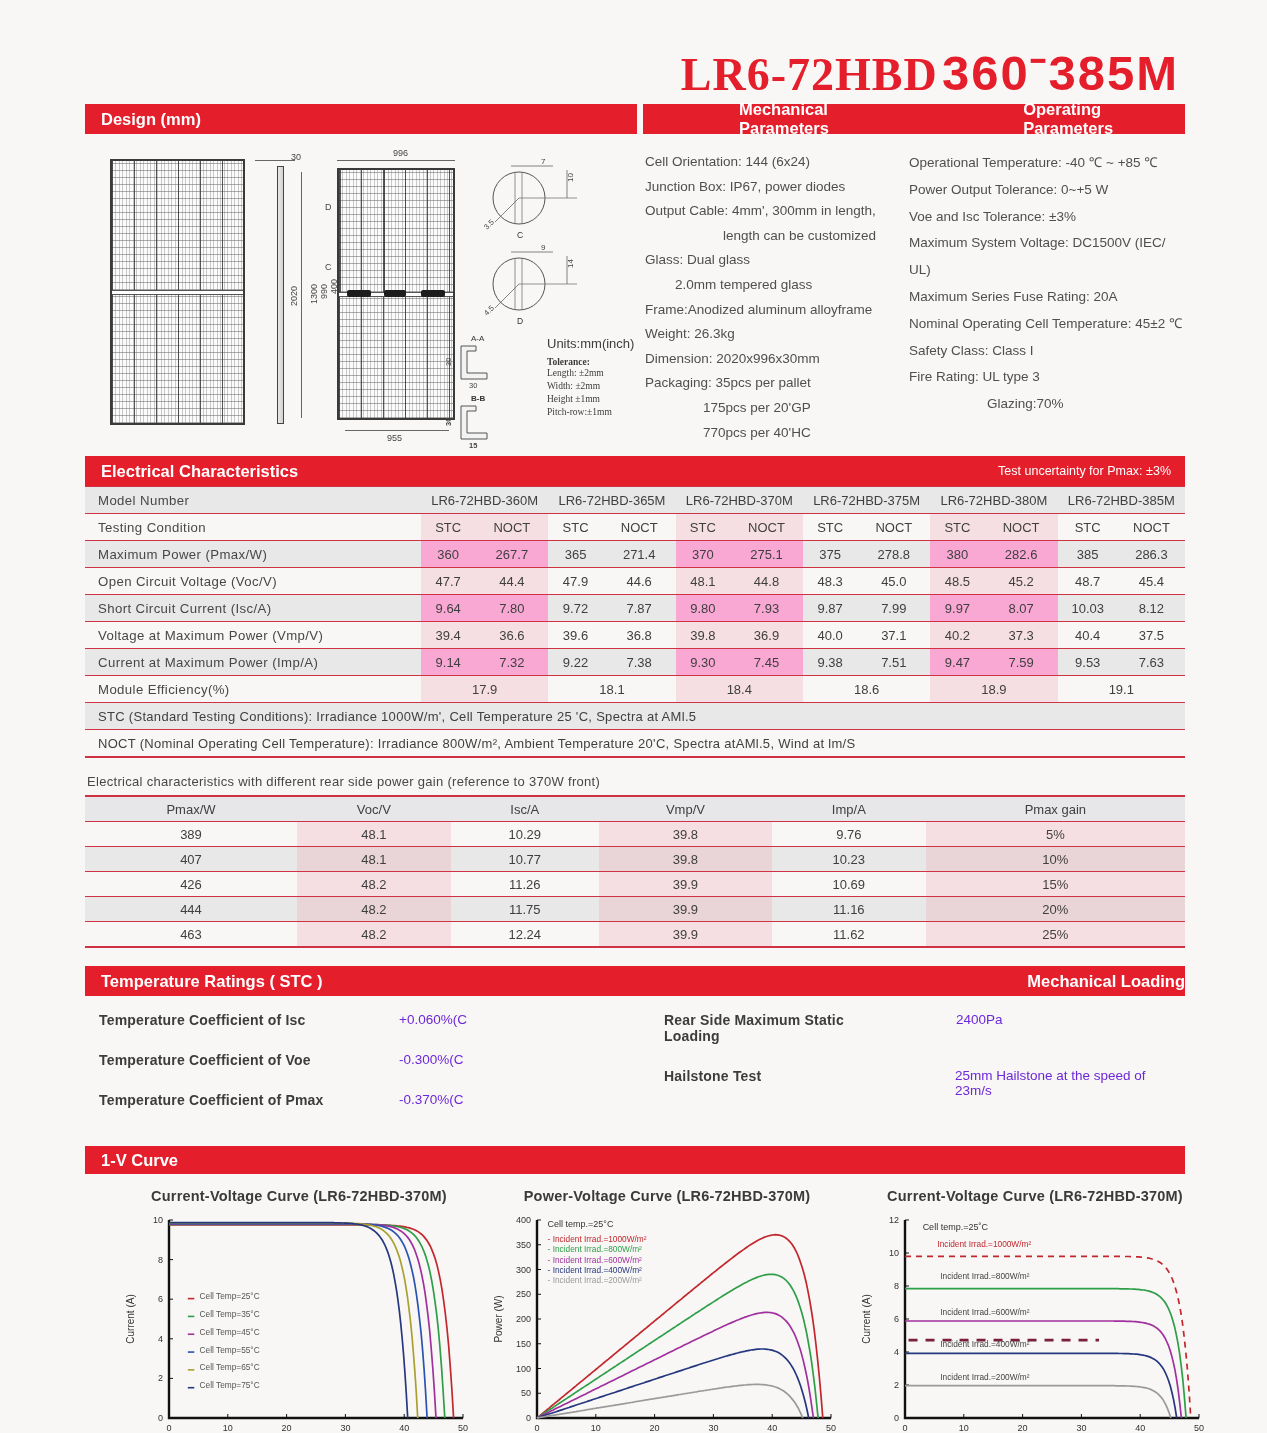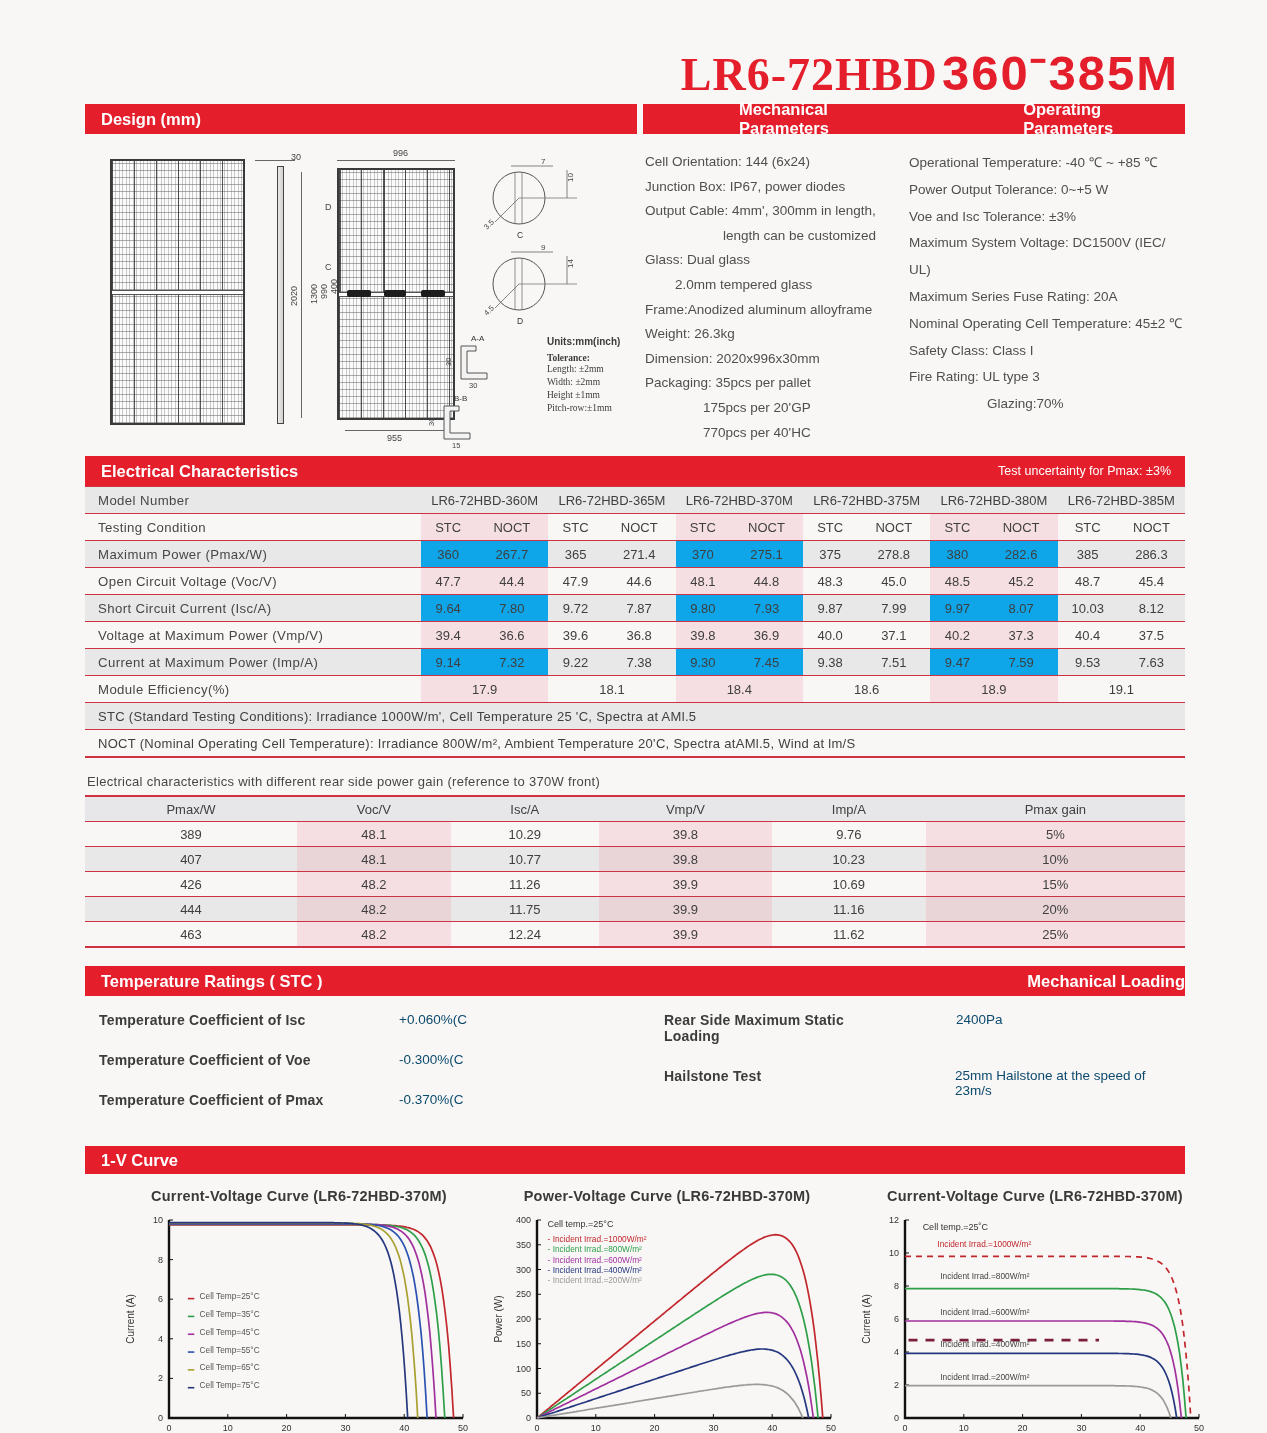--- a/index.html
+++ b/index.html
@@ -35,63 +35,63 @@
       repeating-linear-gradient(90deg, rgba(45,45,45,.8) 0 1.5px, transparent 1.5px 22px),
       repeating-linear-gradient(0deg, rgba(95,95,95,.5) 0 1px, transparent 1px 7px),
       repeating-linear-gradient(90deg, rgba(125,125,125,.4) 0 1px, transparent 1px 3.5px);}
   .panel-split{height:5px;background:#fff;border-top:1px solid #555;border-bottom:1px solid #555;}
   .sidebar-draw{position:absolute;left:192px;top:22px;width:7px;height:258px;border:1px solid #444;background:linear-gradient(90deg,#e8e8e8,#d2d2d2);}
   .jbox{position:absolute;height:7px;background:#1d1d1d;border-radius:2px;}
   .dim{position:absolute;font-size:9px;color:#444;}
   .rot{transform:rotate(-90deg);transform-origin:left top;}
   .dimline{position:absolute;background:#666;}
   .units-block{position:absolute;left:462px;top:192px;width:92px;color:#3c3c3c;}
-  .units-title{font-size:10px;font-weight:bold;margin-bottom:6px;}
+  .units-title{font-size:13px;font-weight:normal;margin-bottom:6px;}
   .tol-title{font-size:9.5px;font-weight:bold;font-family:"Liberation Serif",serif;}
   .tol-line{font-size:9.5px;font-family:"Liberation Serif",serif;line-height:13px;}
   .spec-col{color:#4f4f4f;font-size:13.5px;}
   .mech-col{width:272px;padding-left:8px;padding-top:6px;}
   .mech-col .pline{line-height:24.6px;}
   .oper-col{width:276px;padding-top:6px;}
   .oper-col .pline{line-height:26.8px;}
   .ind1{padding-left:30px;}
   .ind2{padding-left:58px;}
   .ind3{padding-left:78px;}
 
   
   .bar-elec{margin-top:8px;justify-content:space-between;padding:0 14px 0 16px;}
   .bar-elec .note{font-size:12.5px;font-weight:normal;}
   table{width:100%;border-collapse:collapse;}
   .etable{font-size:13px;color:var(--ink);}
   .etable td,.etable th{border-top:1.2px solid var(--tred);border-bottom:1.2px solid var(--tred);padding:5.5px 3px;text-align:center;font-weight:normal;}
   .etable th.lbl{text-align:left;padding-left:13px;width:336px;font-size:13.2px;letter-spacing:.4px;color:#474747;}
   .etable tr.g td,.etable tr.g th{background:#e9e8e8;}
   .etable td.pk{background:#f6dfe2;}
-  .etable tr.g td.pk{background:#0ea5e9;margin-top:32px;}
+  .etable tr.g td.pk{background:#f9a8d4;margin-top:32px;}
   .etable td.note-cell{text-align:left;padding-left:13px;letter-spacing:.3px;}
   .etable tr.last td{border-bottom:2.5px solid var(--tred);}
 
   .gain-intro{margin-top:16px;font-size:13px;color:#474747;letter-spacing:.3px;padding-left:2px;}
   .gtable{font-size:13px;color:var(--ink);margin-top:6px;}
   .gtable td,.gtable th{border-top:1.2px solid var(--tred);border-bottom:1.2px solid var(--tred);padding:4.5px 3px;text-align:center;font-weight:normal;}
   .gtable thead th{background:#e7e6e8;border-top:2.5px solid var(--tred);}
   .gtable tr.g td{background:#e9e8e8;}
   .gtable td.pk{background:#f6dfe2;}
   .gtable tr.g td.pk{background:#e9d5d8;}
   .gtable tr.last td{border-bottom:2.5px solid var(--tred);}
 
   
   .bar-temp{margin-top:18px;justify-content:space-between;}
   .bar-temp .lb1{margin-left:16px;}
   .bar-temp .lb2{margin-left:270px;}
   .tl-grid{display:flex;padding:16px 0 6px 14px;}
   .tl-col{width:50%;}
   .tl-row{display:flex;margin-bottom:24px;}
   .tl-row .lab{font-weight:bold;color:#3c3c3c;font-size:14px;letter-spacing:.2px;}
-  .tl-row .val{color:#0c4a6e;font-size:13.5px;}
+  .tl-row .val{color:#6d28d9;font-size:13.5px;}
   .tcol .lab{width:300px;}
   .lcol .lab{width:232px;}
   .lcol{padding-left:22px;}
   .lcol .val{padding-left:60px;}
 
   
   .bar-iv{margin-top:8px;height:28px;}
   .charts-row{display:flex;margin-top:14px;padding-left:38px;gap:16px;}
   .chart-box{width:352px;}
   .chart-title{font-size:14.5px;font-weight:bold;color:#3a3a3a;text-align:center;margin-bottom:4px;letter-spacing:.2px;}
@@ -173,21 +173,21 @@
               <text x="92" y="26" font-size="8" fill="#444" transform="rotate(-90 92 26)">14</text>
               <text x="6" y="74" font-size="7.5" fill="#444" transform="rotate(-45 6 74)">4.5</text>
               <text x="36" y="82" font-size="8.5" fill="#333">D</text>
             </svg></div>
         <div id="sectionA" style="position:absolute;left:352px;top:188px;"><svg width="88" height="58">
               <text x="34" y="9" font-size="8" fill="#333">A-A</text>
               <path d="M24,14 h15 v5 h-9 v22 h20 v6 h-26 z" stroke="#555" fill="#f3f3f3" stroke-width="1"></path>
               <text x="14" y="34" font-size="7.5" fill="#444" transform="rotate(-90 14 34)">30</text>
               <text x="32" y="56" font-size="7.5" fill="#444">30</text>
             </svg></div>
-        <div id="sectionB" style="position:absolute;left:335px;top:248px;"><svg width="88" height="58">
+        <div id="sectionB" style="position:absolute;left:352px;top:248px;font-weight:bold;"><svg width="88" height="58">
               <text x="34" y="9" font-size="8" fill="#333">B-B</text>
               <path d="M24,14 h15 v5 h-9 v22 h20 v6 h-26 z" stroke="#555" fill="#f3f3f3" stroke-width="1"></path>
               <text x="14" y="34" font-size="7.5" fill="#444" transform="rotate(-90 14 34)">30</text>
               <text x="32" y="56" font-size="7.5" fill="#444">15</text>
             </svg></div>
 
         <div class="units-block">
           <div class="units-title">Units:mm(inch)</div>
           <div class="tol-title">Tolerance:</div>
           <div id="tolList">

